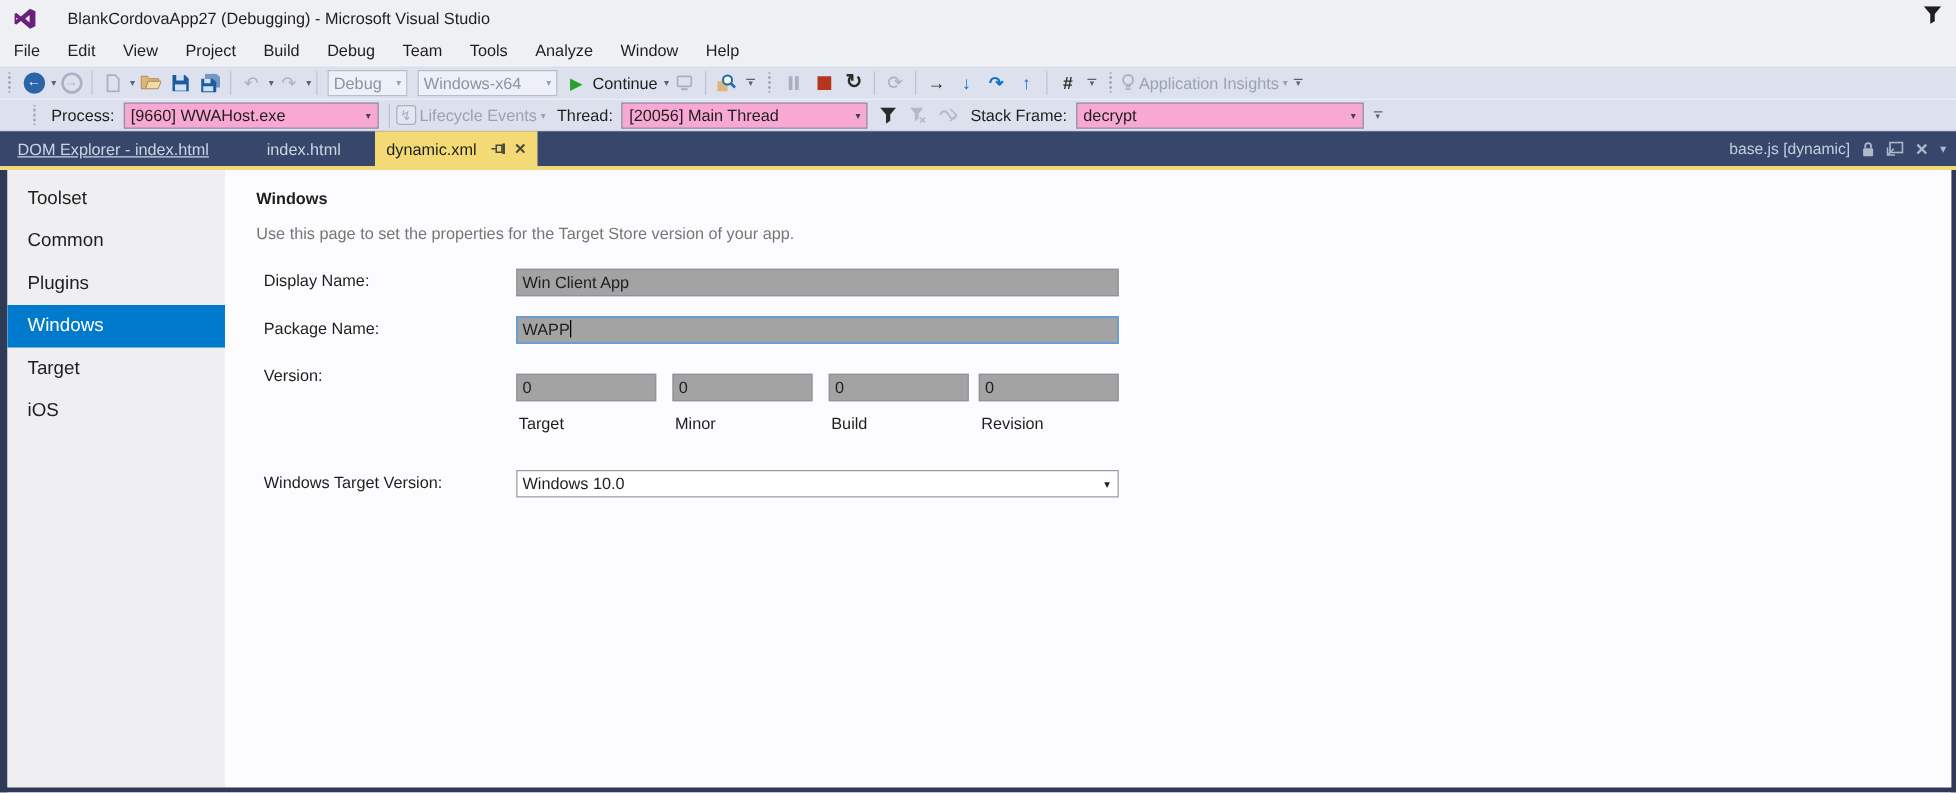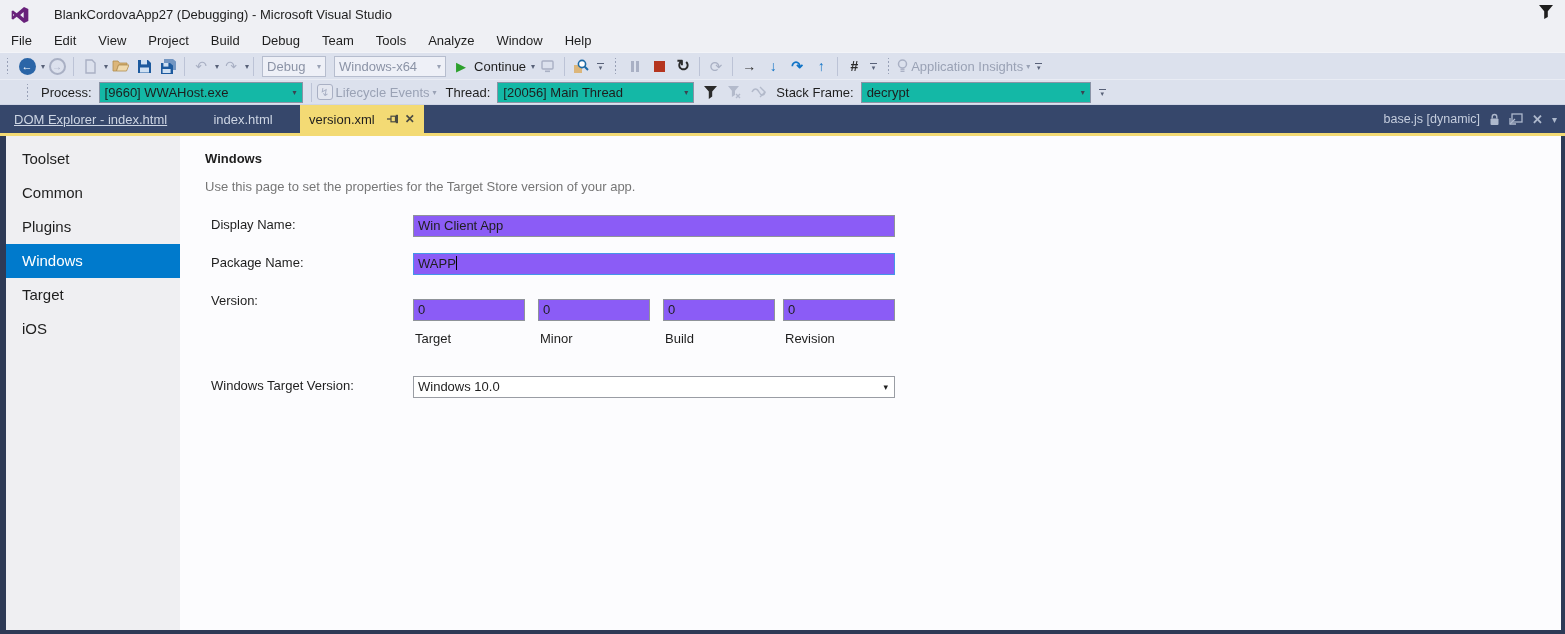--- a/index.html
+++ b/index.html
@@ -27,21 +27,21 @@
   .tbtn { display:flex; align-items:center; justify-content:center; min-width:22px; height:22px; margin:0 1px; border-radius:2px; cursor:default; }
   .glyph { font-size:14px; line-height:1; }
   .g-dis { color:#a9b0c4; }
   .g-dark { color:#2b2b2b; }
   .g-blue { color:#1073c6; font-weight:bold; }
   .caret { font-size:8px; color:#5b6residual1; color:#586178; margin-left:2px; }
   .back-circle { width:17px; height:17px; border-radius:50%; background:#2a65a7; color:#fff; display:flex; align-items:center; justify-content:center; font-size:11px; font-weight:bold; }
   .fwd-circle { width:17px; height:17px; border-radius:50%; border:2px solid #a9b0c4; color:#a9b0c4; display:flex; align-items:center; justify-content:center; font-size:10px; font-weight:bold; }
   .combo { height:21px; background:#eef0f7; border:1px solid #b6bdce; display:flex; align-items:center; padding:0 4px; color:#8b93a6; }
   .combo .cbx-caret { margin-left:auto; font-size:8px; color:#9aa2b5; }
-  .combo-white { height:21px; background:#14b8a6; border:1px solid #8a93a6; display:flex; align-items:center; padding:0 5px; color:#1e1e1e; }
+  .combo-white { height:21px; background:#f9a8d4; border:1px solid #8a93a6; display:flex; align-items:center; padding:0 5px; color:#1e1e1e; }
   .combo-white .cbx-caret { margin-left:auto; font-size:8px; color:#3c4250; }
   .play { color:#2ca02c; font-size:13px; margin-right:5px; }
   .tb-label { margin:0 3px; color:#1e1e1e; }
   .tb-label-dis { margin:0 3px; color:#9aa2b5; }
   .overflow { display:flex; flex-direction:column; align-items:center; margin:0 4px; cursor:default; }
   .overflow .bar { width:7px; height:1px; background:#586178; margin-bottom:1px; }
   .overflow .ovf-caret { font-size:7px; color:#586178; line-height:5px; }
   .pause-bars span { display:inline-block; width:3px; height:11px; background:#a9b0c4; margin:0 1px; }
   .stop-sq { width:11px; height:11px; background:#b5351f; }
   .lifecycle-ico { width:16px; height:16px; border:1px solid #a9b0c4; border-radius:3px; color:#a9b0c4; font-size:11px; display:flex; align-items:center; justify-content:center; background:#e4e7f0; }
@@ -65,21 +65,21 @@
   .frame-right { position:absolute; right:0; top:0; width:4px; height:100%; background:#2e3a56; }
   .frame-bottom{ position:absolute; left:0; bottom:0; width:100%; height:4px; background:#2e3a56; }
   .sidebar { position:absolute; left:6px; top:0; width:174px; height:494px; background:#efeff2; padding-top:6px; }
   .side-item { height:34px; line-height:34px; padding-left:16px; font-size:15px; color:#1e1e1e; cursor:default; }
   .side-item.selected { background:#007acc; color:#ffffff; }
   .content { position:absolute; left:180px; top:0; width:1381px; height:494px; background:#fcfcfe; }
 
   .page-heading { position:absolute; left:25px; top:15px; font-size:13px; font-weight:bold; color:#1e1e1e; }
   .page-desc { position:absolute; left:25px; top:43px; font-size:13px; color:#767676; }
   .f-label { position:absolute; font-size:13px; color:#1e1e1e; }
-  .textbox { position:absolute; height:22px; background:#8b5cf6; border:1px solid #8f9399; font-size:13px; line-height:20px; padding:0 4px; color:#1e1e1e; white-space:nowrap; }
+  .textbox { position:absolute; height:22px; background:#a3a3a3; border:1px solid #8f9399; font-size:13px; line-height:20px; padding:0 4px; color:#1e1e1e; white-space:nowrap; }
   .textbox.focused { border:1px solid #4596e8; }
   .cursor-bar { display:inline-block; width:1px; height:14px; background:#000; vertical-align:-2px; }
   .ver-label { position:absolute; font-size:13px; color:#1e1e1e; }
   .select-box { position:absolute; height:22px; background:#fff; border:1px solid #9a9da4; font-size:13px; line-height:20px; padding:0 4px; color:#1e1e1e; display:flex; align-items:center; }
   .select-box .sel-caret { margin-left:auto; font-size:9px; color:#1e1e1e; padding-right:2px; }
 </style>
 </head>
 <body>
 
 <div class="vs-window">
@@ -293,21 +293,21 @@
   </div>
 
   <div class="tabbar">
     <div class="tab tab-1">
       <span class="tab-label">DOM Explorer - index.html</span>
     </div>
     <div class="tab tab-2">
       <span class="tab-label">index.html</span>
     </div>
     <div class="tab tab-active">
-      <span class="tab-label">version.xml</span>
+      <span class="tab-label">dynamic.xml</span>
       <svg class="tab-ico" viewBox="0 0 12 12">
           <path d="M0 6h4" stroke="#4a4a42" stroke-width="1.3"></path>
           <rect x="4" y="3.2" width="4.5" height="5.6" fill="none" stroke="#4a4a42" stroke-width="1.2"></rect>
           <rect x="8.8" y="1.8" width="2.2" height="8.4" fill="#4a4a42"></rect>
         </svg>
       <span class="tab-close">✕</span>
     </div>
     <div class="tab-right">
       <span>base.js [dynamic]</span>
       <span class="r-ico">

